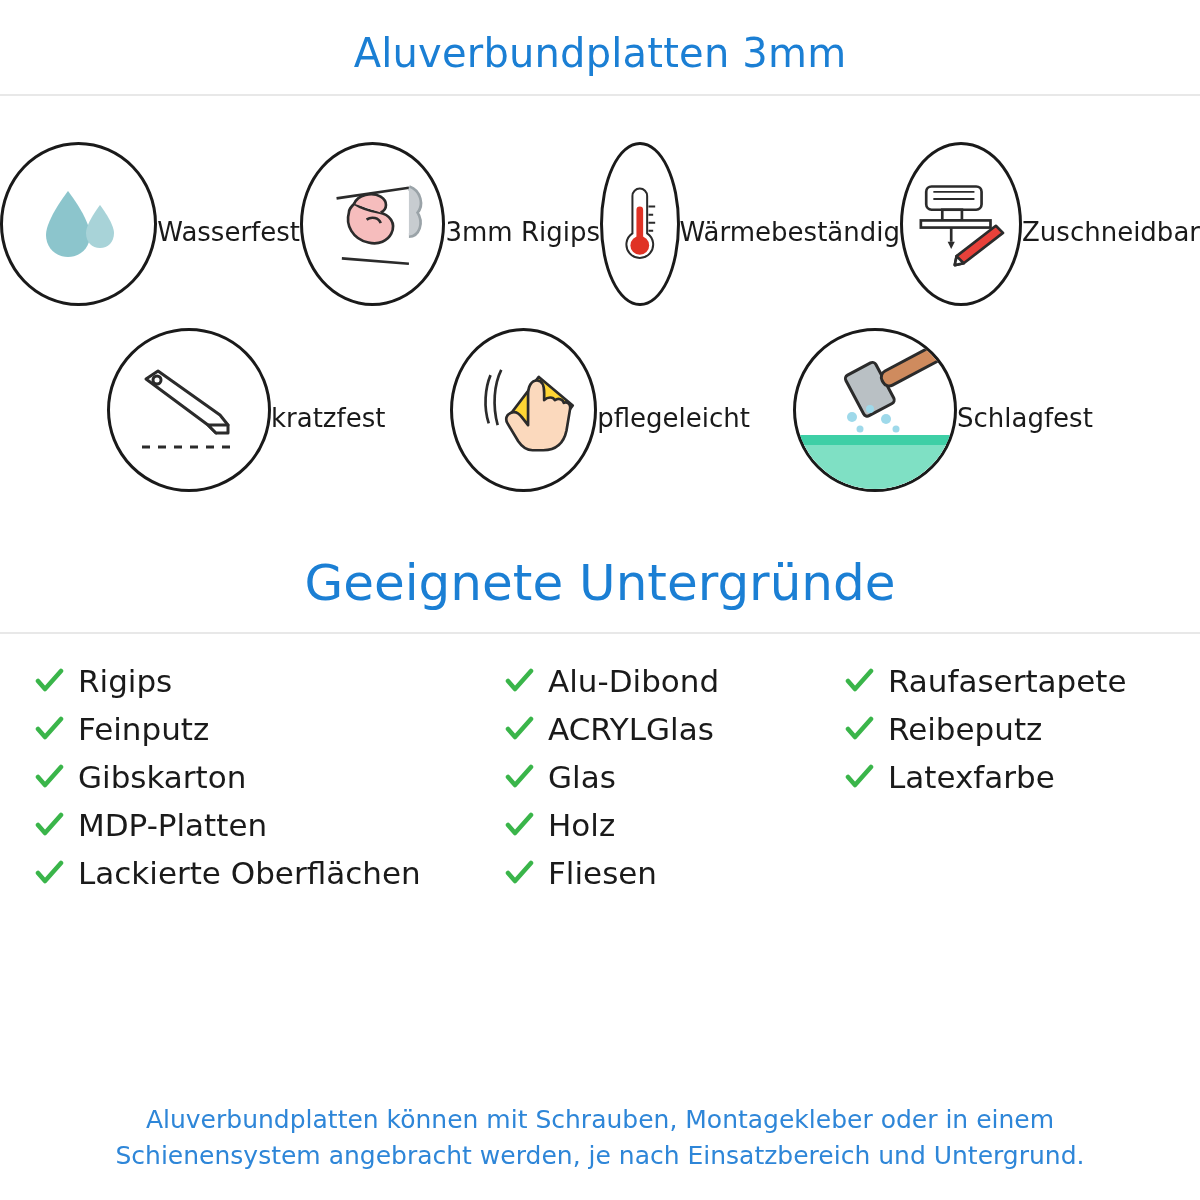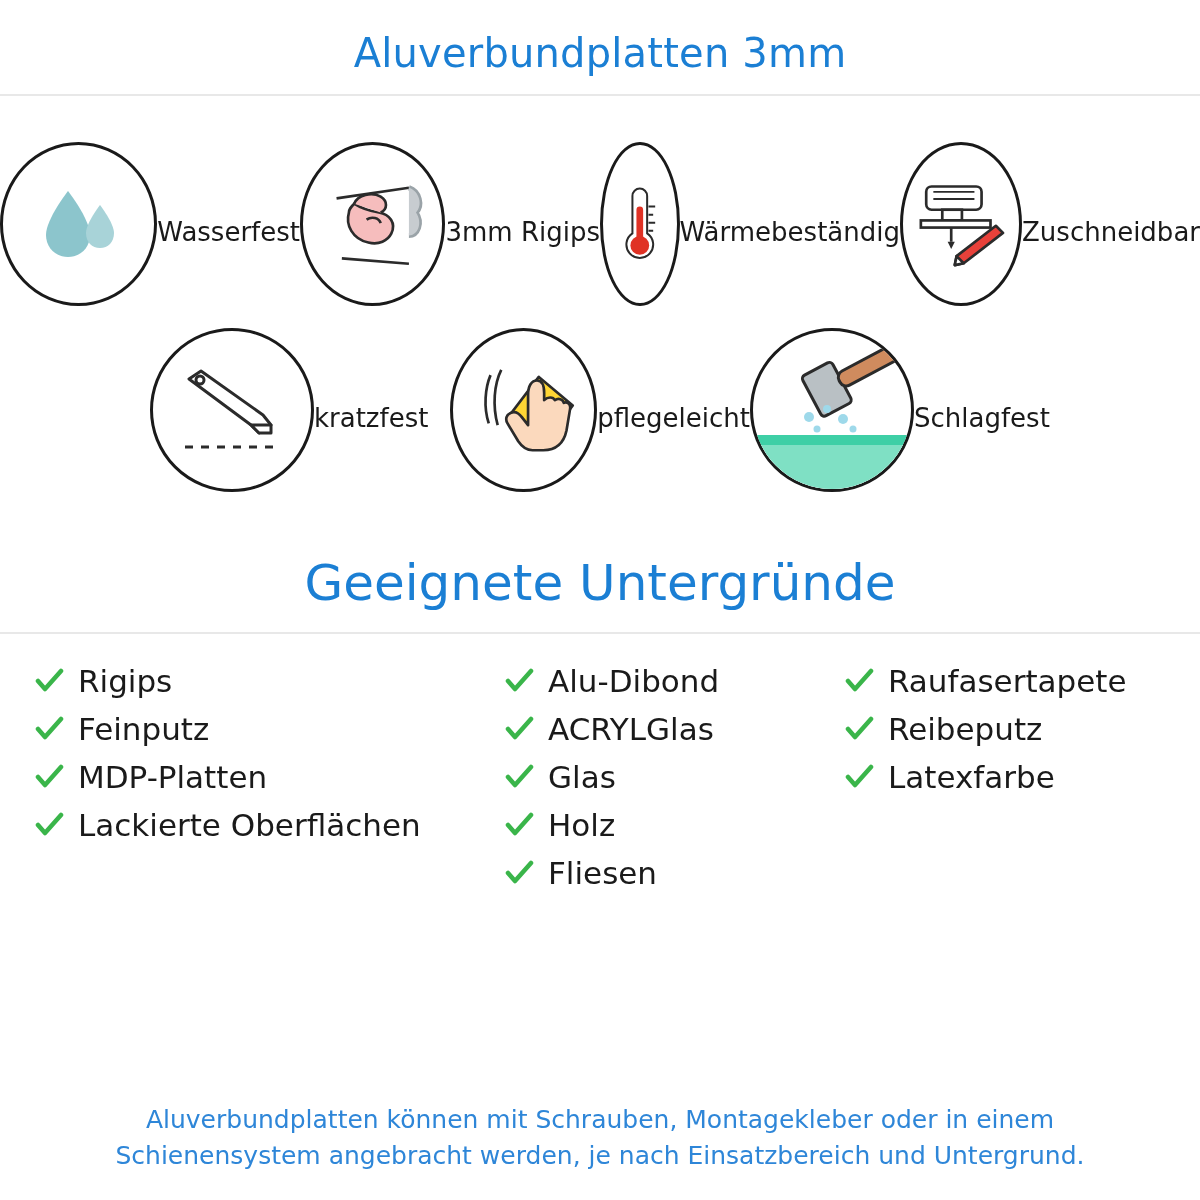--- a/index.html
+++ b/index.html
@@ -66,20 +66,21 @@
   }
   .feature-label {
     margin-top: 16px;
     font-size: 26px;
     color: #1a1a1a;
     text-align: center;
     white-space: nowrap;
   }
   .feature-row.row2 {
     margin-top: 22px;
+    gap: 43px;
   }
 
   
   .title2 {
     text-align: center;
     color: #1b7fd4;
     font-size: 50px;
     font-weight: 400;
     padding-top: 62px;
     padding-bottom: 20px;
@@ -271,20 +272,28 @@
             </svg>
         </span>
         <span class="item-text">Feinputz</span>
       </div>
       <div class="list-item">
         <span class="check">
           <svg width="30" height="30" viewBox="0 0 30 30">
               <path d="M4 15 L11 23 L27 5" stroke="#3ab54a" stroke-width="4.5" fill="none" stroke-linecap="round" stroke-linejoin="round"></path>
             </svg>
         </span>
+        <span class="item-text">Gibskarton</span>
+      </div>
+      <div class="list-item">
+        <span class="check">
+          <svg width="30" height="30" viewBox="0 0 30 30">
+              <path d="M4 15 L11 23 L27 5" stroke="#3ab54a" stroke-width="4.5" fill="none" stroke-linecap="round" stroke-linejoin="round"></path>
+            </svg>
+        </span>
         <span class="item-text">MDP-Platten</span>
       </div>
       <div class="list-item">
         <span class="check">
           <svg width="30" height="30" viewBox="0 0 30 30">
               <path d="M4 15 L11 23 L27 5" stroke="#3ab54a" stroke-width="4.5" fill="none" stroke-linecap="round" stroke-linejoin="round"></path>
             </svg>
         </span>
         <span class="item-text">Lackierte Oberflächen</span>
       </div>

